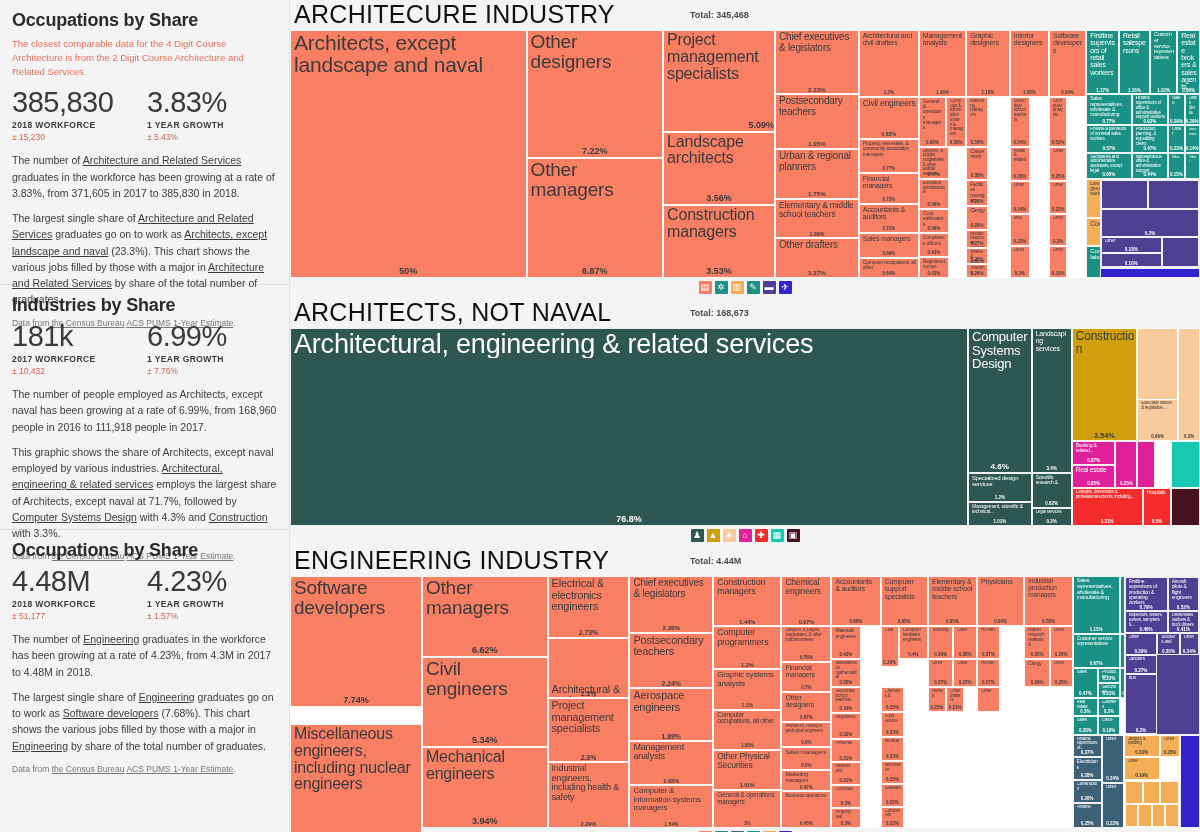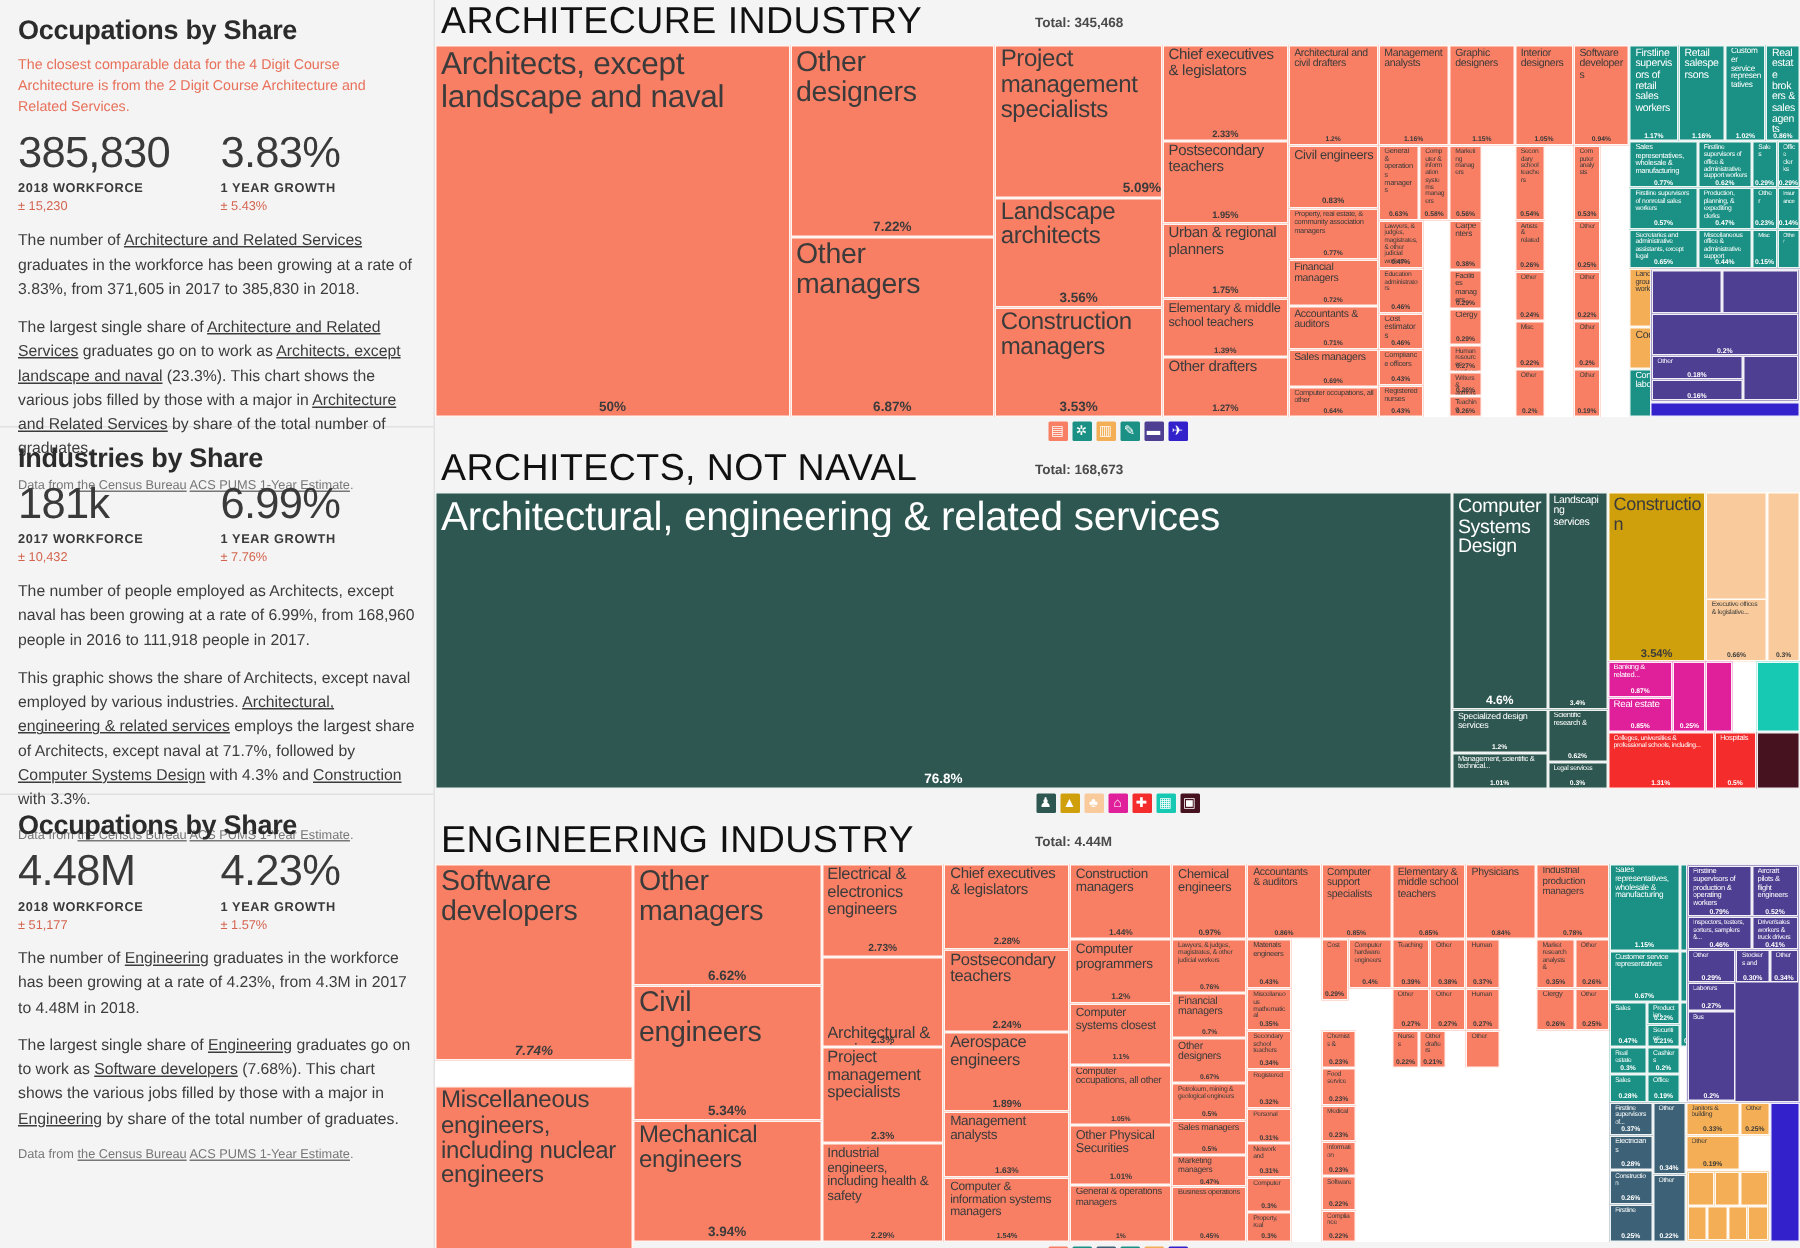--- a/index.html
+++ b/index.html
@@ -562,21 +562,21 @@
     </div>
 
     <div class="viz">
       <div class="viz-head">
         <div class="viz-title">ENGINEERING INDUSTRY</div>
         <div class="viz-total">Total: 4.44M</div>
       </div>
       <div class="tm" id="tm2" style="height:252px;">
           <div class="cell light" style="left: 0px; top: 0px; width: 131.95px; height: 131.04px; background: rgb(249, 127, 100);">
             <div class="nm" style="font-size: 19px;">Software developers</div>
-            <div class="pc" style="font-size: 9px; font-style: italic;">7.74%</div>
+            <div class="pc" style="font-size: 9px;">7.74%</div>
           </div>
           <div class="cell light" style="left: 0px; top: 148px; width: 131.95px; height: 120.96px; background: rgb(249, 127, 100);">
             <div class="nm" style="font-size: 16px;">Miscellaneous engineers, including nuclear engineers</div>
             <div class="pc" style="font-size: 9px;">7.04%</div>
           </div>
           <div class="cell light" style="left: 131.95px; top: 0px; width: 125.58px; height: 80.64px; background: rgb(249, 127, 100);">
             <div class="nm" style="font-size: 19px;">Other managers</div>
             <div class="pc" style="font-size: 9px;">6.62%</div>
           </div>
           <div class="cell light" style="left: 131.95px; top: 80.64px; width: 125.58px; height: 90.72px; background: rgb(249, 127, 100);">
@@ -625,21 +625,21 @@
           </div>
           <div class="cell light" style="left: 423.15px; top: 0px; width: 68.25px; height: 50.4px; background: rgb(249, 127, 100);">
             <div class="nm" style="font-size: 9px;">Construction managers</div>
             <div class="pc" style="font-size: 5.58px;">1.44%</div>
           </div>
           <div class="cell light" style="left: 423.15px; top: 50.4px; width: 68.25px; height: 42.84px; background: rgb(249, 127, 100);">
             <div class="nm" style="font-size: 9px;">Computer programmers</div>
             <div class="pc" style="font-size: 5.58px;">1.2%</div>
           </div>
           <div class="cell light" style="left: 423.15px; top: 93.24px; width: 68.25px; height: 40.32px; background: rgb(249, 127, 100);">
-            <div class="nm" style="font-size: 8px;">Computer systems closest</div>
+            <div class="nm" style="font-size: 8px;">Graphic systems analysts</div>
             <div class="pc" style="font-size: 4.96px;">1.1%</div>
           </div>
           <div class="cell light" style="left: 423.15px; top: 133.56px; width: 68.25px; height: 40.32px; background: rgb(249, 127, 100);">
             <div class="nm" style="font-size: 6.5px;">Computer occupations, all other</div>
             <div class="pc" style="font-size: 4.5px;">1.05%</div>
           </div>
           <div class="cell light" style="left: 423.15px; top: 173.88px; width: 68.25px; height: 40.32px; background: rgb(249, 127, 100);">
             <div class="nm" style="font-size: 8.5px;">Other Physical Securities</div>
             <div class="pc" style="font-size: 5.27px;">1.01%</div>
           </div>

